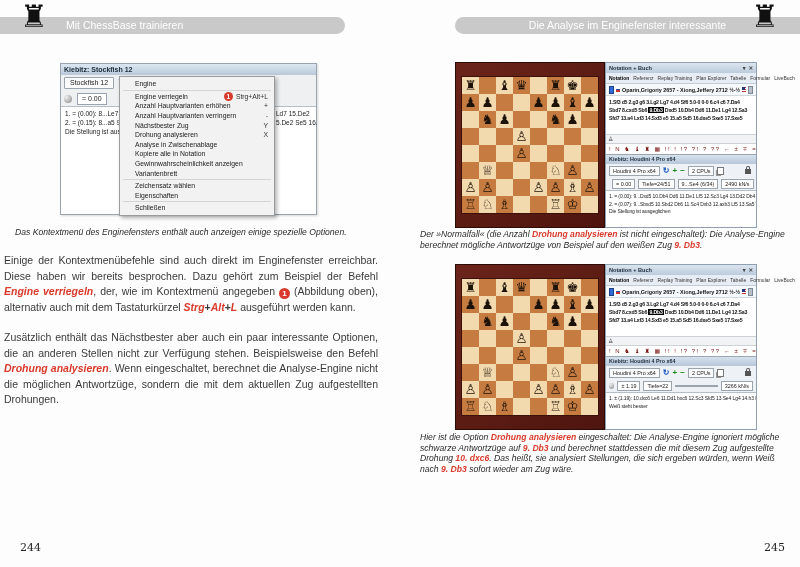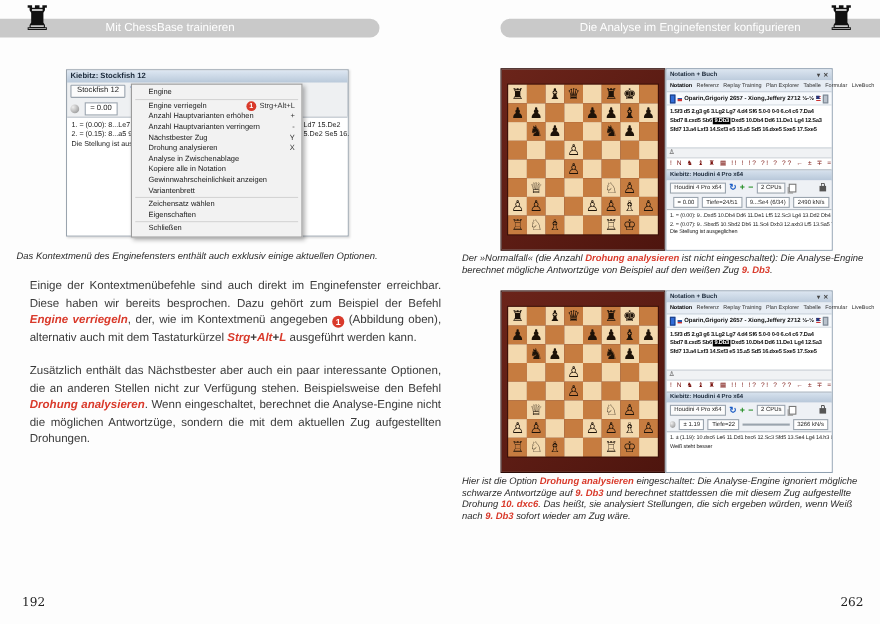--- a/index.html
+++ b/index.html
@@ -1,21 +1,21 @@
 <!DOCTYPE html>
 <html><head>
 <meta charset="utf-8">
 <style>
   html,body{margin:0;padding:0}
   body{width:800px;height:567px;position:relative;background:#fdfdfd;
        font-family:"Liberation Sans",sans-serif;overflow:hidden}
   
   .hdr{position:absolute;top:17px;height:17px;width:345px;background:#c9c9c9;color:#fff;
        font-size:10.5px;line-height:17px;white-space:nowrap}
-  .hdr-left{left:0;border-radius:0 9px 9px 0;padding-left:96px;box-sizing:border-box}
+  .hdr-left{left:0;border-radius:0 9px 9px 0;padding-left:66px;box-sizing:border-box}
   .hdr-right{left:455px;border-radius:9px 0 0 9px;text-align:center}
   .rook{position:absolute;top:-1px;font-size:31px;color:#111;line-height:36px}
   .rook-left{left:20px}
   .rook-right{left:751px}
   
   .ewin{position:absolute;left:60px;top:63px;width:257px;height:152px;background:#eef0f2;
         border:1px solid #9aa4ae;box-sizing:border-box;box-shadow:1px 1px 2px rgba(0,0,0,.15)}
   .ewin-title{height:11px;background:linear-gradient(#dde7f2,#b9c9da);font-size:7px;font-weight:bold;
         color:#1c2a3a;line-height:11px;padding-left:3px}
   .ewin-toolbar{height:16px;display:flex;align-items:center;gap:4px;padding:0 3px}
@@ -34,21 +34,21 @@
         box-shadow:2px 2px 4px rgba(0,0,0,.3);z-index:5;padding:2px 0;box-sizing:border-box}
   .mi{display:flex;align-items:center;height:9.6px;font-size:6.8px;color:#1a1a1a;padding:0 6px 0 15px}
   .mi .lbl{flex:1;white-space:nowrap}
   .mi .sc{color:#333;white-space:nowrap}
   .msep{height:1px;background:#d4d4d4;margin:1px 3px}
   .badge{display:inline-flex;align-items:center;justify-content:center;width:9px;height:9px;
         border-radius:50%;background:#d93a2b;color:#fff;font-size:6.5px;font-weight:bold;margin-right:3px}
   
   .cap{position:absolute;font-style:italic;font-size:8.6px;line-height:10.6px;color:#2b2b2b}
   .cap .red, .red-inline{color:#d93a2b;font-weight:bold}
-  .bodytext{position:absolute;left:27px;top:253px;width:374px;font-size:10.5px;line-height:15.5px;
+  .bodytext{position:absolute;left:4px;top:253px;width:374px;font-size:10.5px;line-height:15.5px;
         color:#3a3a3a;text-align:justify}
   .bodytext p{margin:0 0 15px 0}
   .red-it{color:#d93a2b;font-weight:bold;font-style:italic}
   .ibadge{display:inline-flex;align-items:center;justify-content:center;width:11px;height:11px;
         border-radius:50%;background:#d93a2b;color:#fff;font-size:8px;font-weight:bold;vertical-align:-1px}
   .pagenum{position:absolute;top:541px;font-family:"DejaVu Serif",serif;font-size:11px;color:#222}
   .pn-left{left:20px}
   .pn-right{left:740px;width:45px;text-align:right}
   
   .shot{position:absolute;left:455px;width:302px;height:166px;display:flex}
@@ -175,32 +175,32 @@
       <span class="lbl">Eigenschaften</span>
     </div>
     <div class="msep"></div>
     <div class="mi">
       <span class="lbl">Schließen</span>
     </div>
   </div>
 </div>
 
 <div class="cap" style="left:15px;top:227px;width:375px">
-  <span>Das Kontextmenü des Enginefensters enthält auch exklusiv einige aktuellen Optionen.</span>
+  <span>Das Kontextmenü des Enginefensters enthält auch anzeigen einige spezielle Optionen.</span>
 </div>
 
 <div class="bodytext">
   <p><span>Einige der Kontextmenübefehle sind auch direkt im Enginefenster erreichbar. Diese haben wir bereits besprochen. Dazu gehört zum Beispiel der Befehl </span><span class="red-it">Engine verriegeln</span><span>, der, wie im Kontextmenü angegeben </span><span class="ibadge">1</span><span> (Abbildung oben), alternativ auch mit dem Tastaturkürzel </span><span class="red-it">Strg</span><b>+</b><span class="red-it">Alt</span><b>+</b><span class="red-it">L</span><span> ausgeführt werden kann.</span></p>
   <p><span>Zusätzlich enthält das Nächstbester aber auch ein paar interessante Optionen, die an anderen Stellen nicht zur Verfügung stehen. Beispielsweise den Befehl </span><span class="red-it">Drohung analysieren</span><span>. Wenn eingeschaltet, berechnet die Analyse-Engine nicht die möglichen Antwortzüge, sondern die mit dem aktuellen Zug aufgestellten Drohungen.</span></p>
 </div>
 
-<div class="pagenum pn-left">192</div>
+<div class="pagenum pn-left">244</div>
 
 <div class="hdr hdr-right">
-  <span>Die Analyse im Enginefenster konfigurieren</span>
+  <span>Die Analyse im Enginefenster interessante</span>
 </div>
 <div class="rook rook-right">♜</div>
 
 <div class="shot" style="top:62px">
   <div class="board-frame">
     <div class="board">
         <div class="sq light">♜</div>
         <div class="sq dark"></div>
         <div class="sq light">♝</div>
         <div class="sq dark">♛</div>
@@ -453,13 +453,13 @@
       <div>1. ± (1.19): 10.dxc6 Le6 11.Dd1 bxc6 12.Sc3 Sfd5 13.Se4 Lg4 14.h3 Lxf3 15.Sxf3</div>
       <div>Weiß steht besser</div>
     </div>
   </div>
 </div>
 
 <div class="cap" style="left:420px;top:432px;width:372px">
   <span>Hier ist die Option </span><span class="red">Drohung analysieren</span><span> eingeschaltet: Die Analyse-Engine ignoriert mögliche schwarze Antwortzüge auf </span><span class="red">9. Db3</span><span> und berechnet stattdessen die mit diesem Zug aufgestellte Drohung </span><span class="red">10. dxc6</span><span>. Das heißt, sie analysiert Stellungen, die sich ergeben würden, wenn Weiß nach </span><span class="red">9. Db3</span><span> sofort wieder am Zug wäre.</span>
 </div>
 
-<div class="pagenum pn-right">262</div>
+<div class="pagenum pn-right">245</div>
 
 </body></html>

